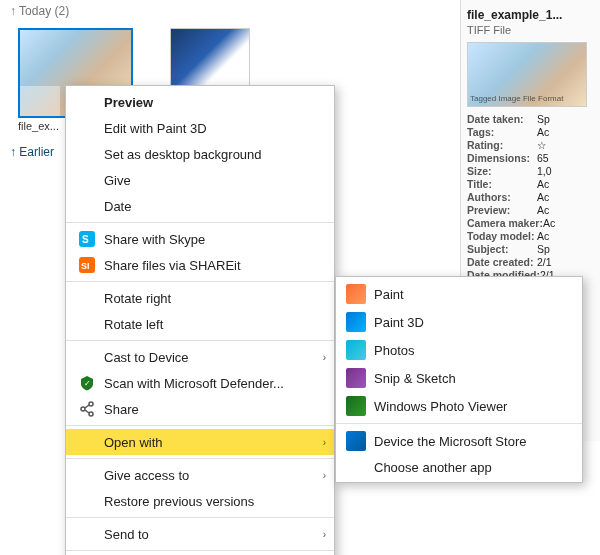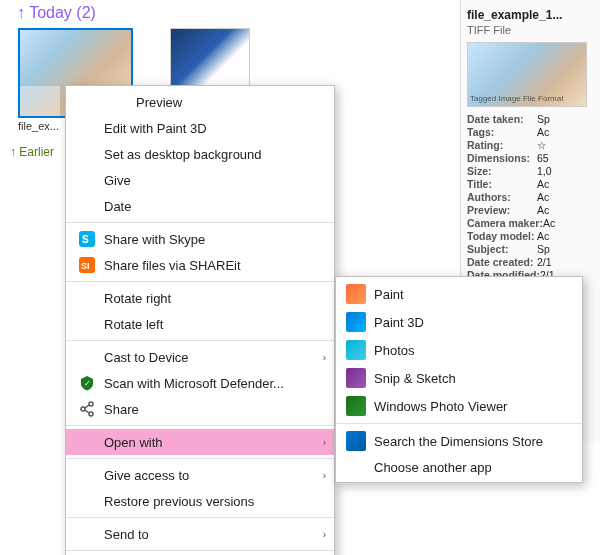--- a/index.html
+++ b/index.html
@@ -19,23 +19,23 @@
       top: 0; left: 0;
       width: 600px;
       height: 555px;
       background: #fff;
     }
 
     
     .today-label {
       position: absolute;
       top: 4px;
-      left: 17px;
-      font-size: 16px;
-      color: #8b5cf6;
+      left: 10px;
+      font-size: 12px;
+      color: #737373;
     }
 
     
     .file-thumb-1 {
       position: absolute;
       top: 28px;
       left: 18px;
       width: 115px;
       height: 90px;
       background: #e8f4fb;
@@ -92,21 +92,21 @@
       overflow: hidden;
       text-overflow: ellipsis;
       white-space: nowrap;
     }
 
     .earlier-label {
       position: absolute;
       top: 145px;
       left: 10px;
       font-size: 12px;
-      color: #4d7c0f;
+      color: #0c4a6e;
     }
 
     
     .right-panel {
       position: absolute;
       top: 0;
       right: 0;
       width: 140px;
       height: 441px;
       background: #fafafa;
@@ -183,26 +183,25 @@
       display: flex;
       align-items: center;
       padding: 4px 16px 4px 12px;
       cursor: pointer;
       position: relative;
       min-height: 24px;
       color: #222;
     }
 
     .menu-item.highlighted {
-      background: #f9a8d4;
+      background: #fde047;
     }
 
     .menu-item.bold-item {
-      font-weight: 400;
-      gap: 32px;
+      font-weight: 700;
     }
 
     .menu-icon {
       width: 18px;
       height: 18px;
       margin-right: 8px;
       flex-shrink: 0;
       display: flex;
       align-items: center;
       justify-content: center;
@@ -461,19 +460,19 @@
       <div class="app-icon icon-snip"></div>
       <span>Snip &amp; Sketch</span>
     </div>
     <div class="submenu-item">
       <div class="app-icon icon-photoviewer"></div>
       <span>Windows Photo Viewer</span>
     </div>
     <hr class="submenu-separator">
     <div class="submenu-item">
       <div class="app-icon icon-store"></div>
-      <span>Search the Dimensions Store</span>
+      <span>Device the Microsoft Store</span>
     </div>
     <div class="submenu-item">
       <div style="width: 20px; margin-right: 8px;"></div>
       <span>Choose another app</span>
     </div>
   </div>
 
 </body></html>

